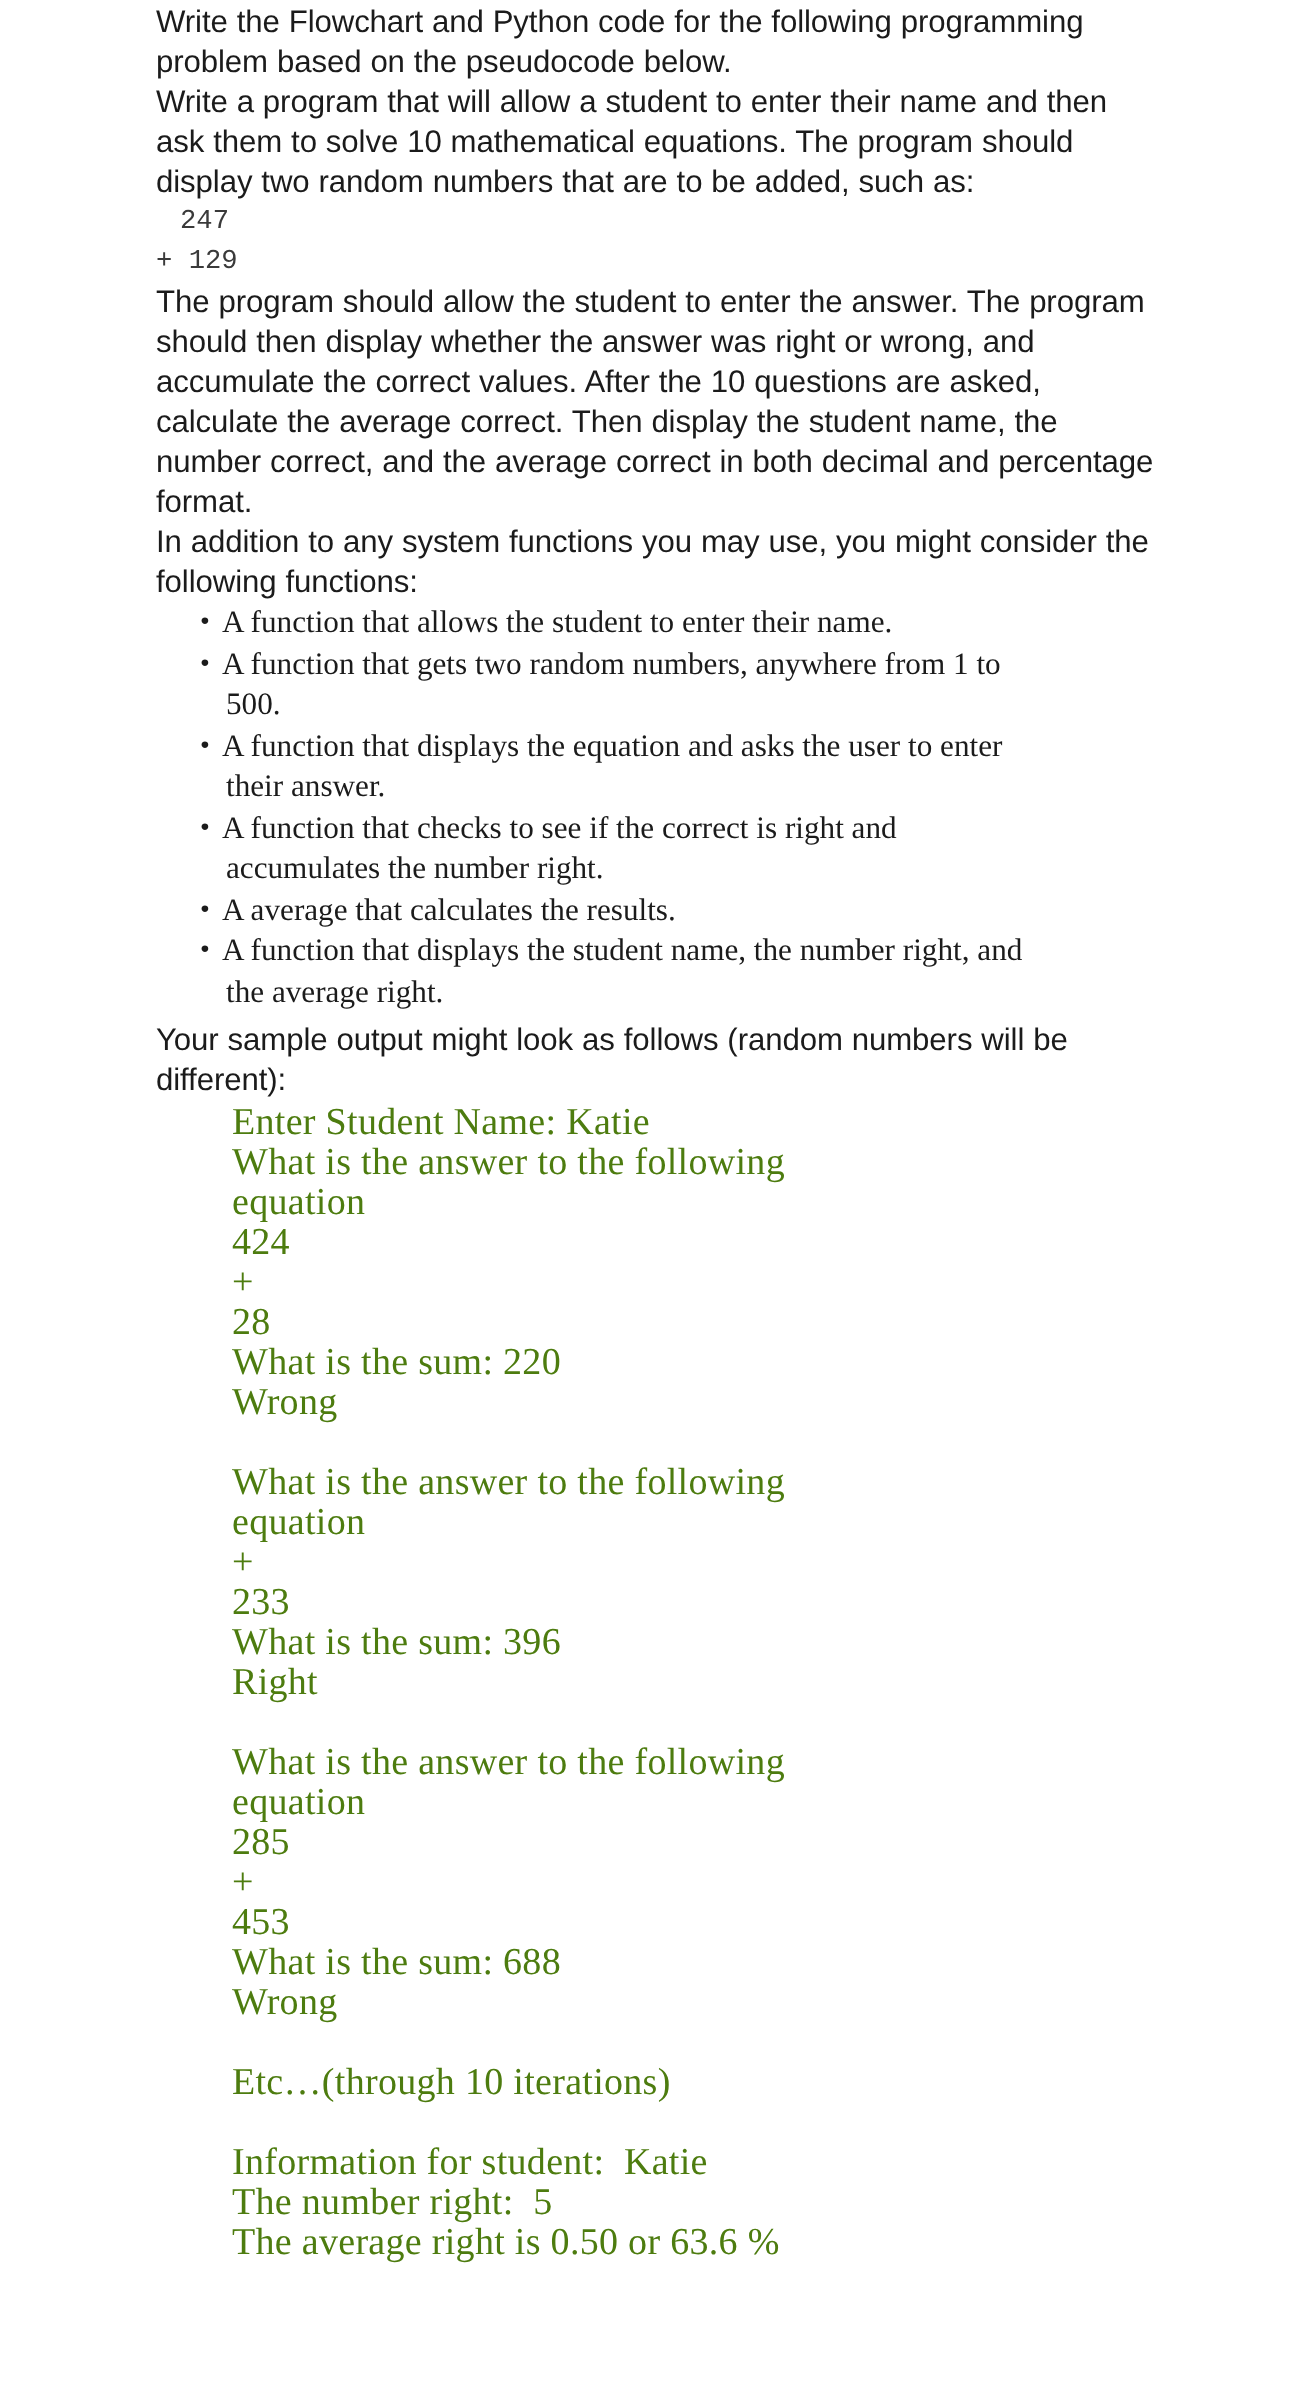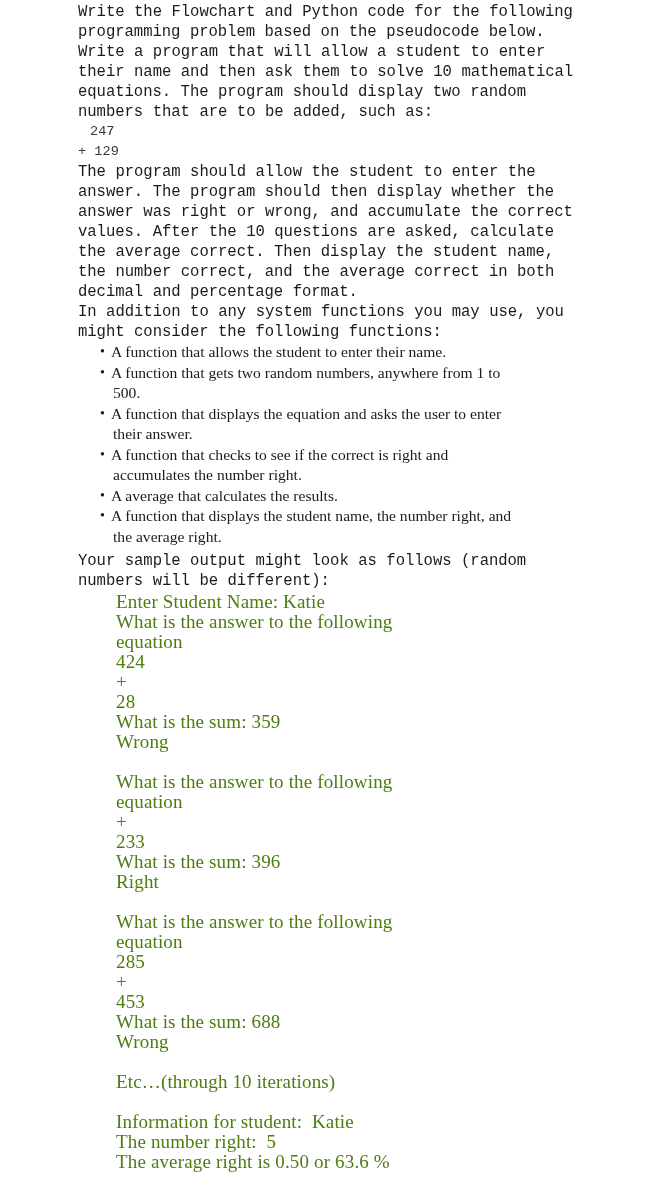--- a/index.html
+++ b/index.html
@@ -25,21 +25,21 @@
   }
   .content {
     position: absolute;
     left: 78px;
     top: 2px;
     width: 500px;
   }
 
   
   .para {
-    font-family: Liberation Mono, monospace;
+    font-family: Liberation Sans, sans-serif;
     font-size: 15.6px;
     line-height: 20px;
     margin: 0;
     text-align: left;
     letter-spacing: -0.05px;
     word-spacing: 0.2px;
   }
   .para + .para { margin-top: 0; }
 
   
@@ -164,21 +164,21 @@
 
     <p class="para sample-intro">Your sample output might look as follows (random numbers will be different):</p>
 
     <div class="output-block">
       <div class="out-line">Enter Student Name: Katie</div>
       <div class="out-line">What is the answer to the following</div>
       <div class="out-line">equation</div>
       <div class="out-line">424</div>
       <div class="out-line">+</div>
       <div class="out-line">28</div>
-      <div class="out-line">What is the sum: 359</div>
+      <div class="out-line">What is the sum: 220</div>
       <div class="out-line">Wrong</div>
       <div class="out-line out-blank"></div>
       <div class="out-line">What is the answer to the following</div>
       <div class="out-line">equation</div>
       <div class="out-line">+</div>
       <div class="out-line">233</div>
       <div class="out-line">What is the sum: 396</div>
       <div class="out-line">Right</div>
       <div class="out-line out-blank"></div>
       <div class="out-line">What is the answer to the following</div>

